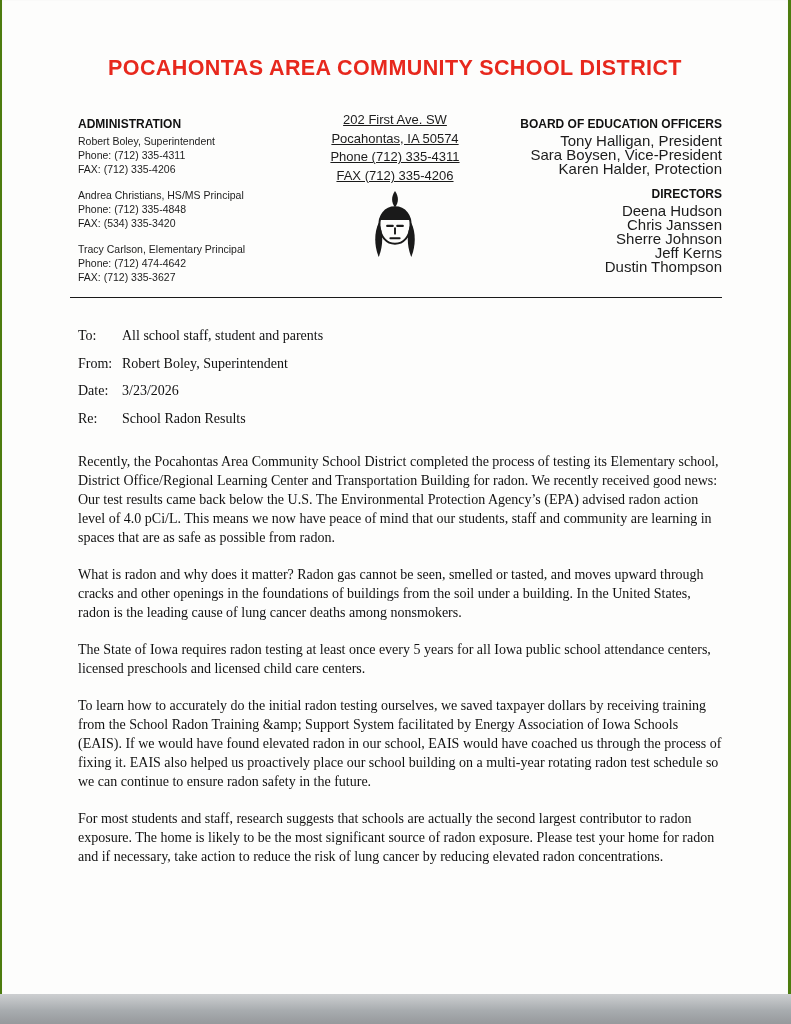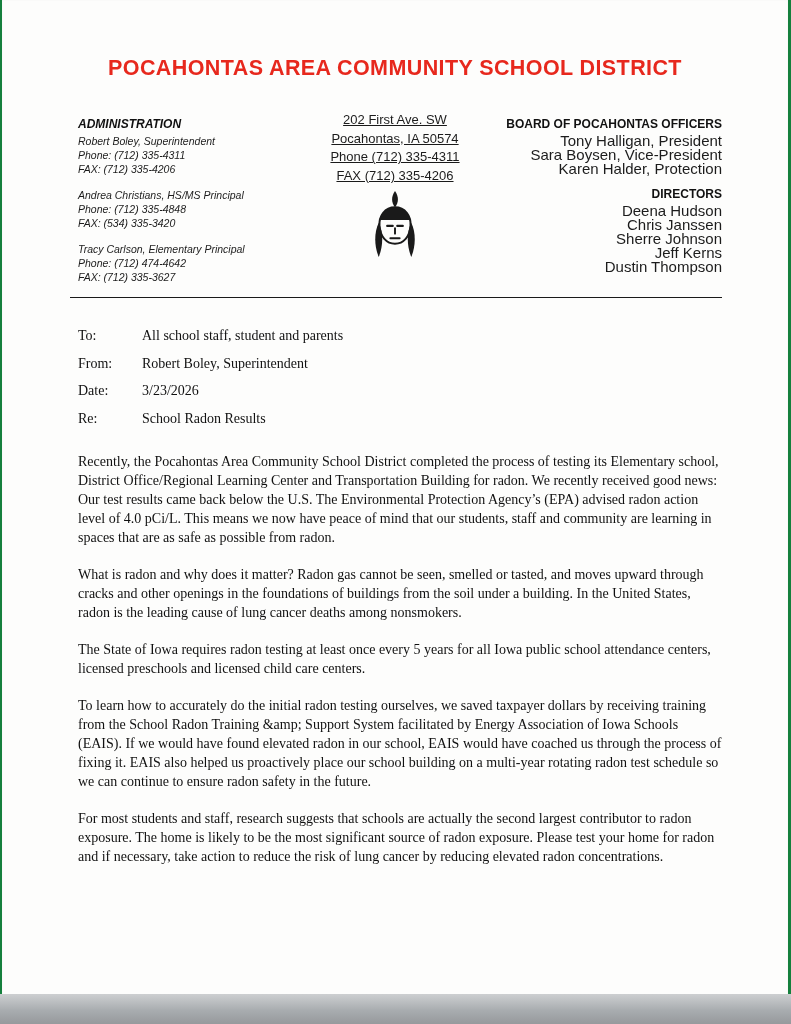--- a/index.html
+++ b/index.html
@@ -1,21 +1,21 @@
 <!DOCTYPE html>
 <html><head>
 <meta charset="utf-8">
 <style>
   * { box-sizing: border-box; }
   html, body { margin: 0; padding: 0; background: #d8d8d8; }
   .scan {
     position: relative;
     width: 791px; height: 1024px;
     margin: 0 auto;
-    background: #15803d;
+    background: #4d7c0f;
     overflow: hidden;
     font-family: "Liberation Sans", sans-serif;
     color: #1a1a1a;
   }
   .page {
     position: absolute;
     left: 2px; top: 0; right: 3px; bottom: 28px;
     background: #fdfdfc;
     box-shadow: inset 0 0 2px rgba(0,0,0,0.05);
   }
@@ -25,40 +25,40 @@
   }
   .title {
     margin: 56px 40px 0 40px;
     text-align: center;
     color: #e7281d;
     font-size: 21.5px;
     font-weight: bold;
     letter-spacing: 0.4px;
   }
   .hdr { position: relative; margin-top: 36px; height: 172px; }
-  .col-admin { position: absolute; left: 76px; top: 0; width: 220px; text-align: left; font-style: italic; }
+  .col-admin { position: absolute; left: 76px; top: 0; width: 220px; text-align: left; }
   .col-center { position: absolute; left: 50%; top: -6px; transform: translateX(-50%); width: 190px; text-align: center; text-decoration: underline; }
   .col-board { position: absolute; right: 66px; top: 0; width: 230px; text-align: right; }
   .h-small { font-size: 12px; font-weight: bold; margin-bottom: 3px; color: #111; }
   .grp { font-size: 10.5px; line-height: 14px; margin-bottom: 12px; color: #1c1c1c; }
   .grp span { display: block; }
   .addr { font-size: 13px; line-height: 18.5px; color: #1c1c1c; }
   .addr span { display: block; }
   .logo-wrap { margin-top: 3px; }
   .names { font-size: 15px; line-height: 14px; color: #1c1c1c; }
   .names span { display: block; }
   .dir-head { margin-top: 11px; }
   .rule { border: 0; border-top: 1.6px solid #1a1a1a; margin: 8px 66px 0 68px; }
   .memo {
     margin: 28px 66px 0 76px;
     font-family: "Liberation Serif", serif;
     font-size: 14px;
     color: #111;
   }
-  .field { display: flex; margin-bottom: 7.5px; line-height: 20px; gap: 20px; }
+  .field { display: flex; margin-bottom: 7.5px; line-height: 20px; }
   .field .lbl { width: 44px; flex: 0 0 44px; }
   .memo p { margin: 18px 0 0 0; line-height: 19px; }
   .memo p.first { margin-top: 23px; }
   a.doclink { color: #0b5bd3; text-decoration: underline; cursor: pointer; }
 </style>
 </head>
 <body>
 
 <div class="scan">
   <div class="page">
@@ -103,21 +103,21 @@
               <path d="M30 48 L37 48 M43 48 L50 48" stroke-width="3"></path>
               <path d="M40 51 L40 58 M34 64 L46 64"></path>
               <path d="M19 44 C13 56 13 74 19 88 C25 74 25 56 19 44 Z" fill="#1a1a1a" stroke="none"></path>
               <path d="M61 44 C55 56 55 74 61 88 C67 74 67 56 61 44 Z" fill="#1a1a1a" stroke="none"></path>
             </g>
           </svg>
         </div>
       </div>
 
       <div class="col-board">
-        <div class="h-small">BOARD OF POCAHONTAS OFFICERS</div>
+        <div class="h-small">BOARD OF EDUCATION OFFICERS</div>
         <div class="names">
           <span>Tony Halligan, President</span>
           <span>Sara Boysen, Vice-President</span>
           <span>Karen Halder, Protection</span>
         </div>
         <div class="h-small dir-head">DIRECTORS</div>
         <div class="names">
           <span>Deena Hudson</span>
           <span>Chris Janssen</span>
           <span>Sherre Johnson</span>

